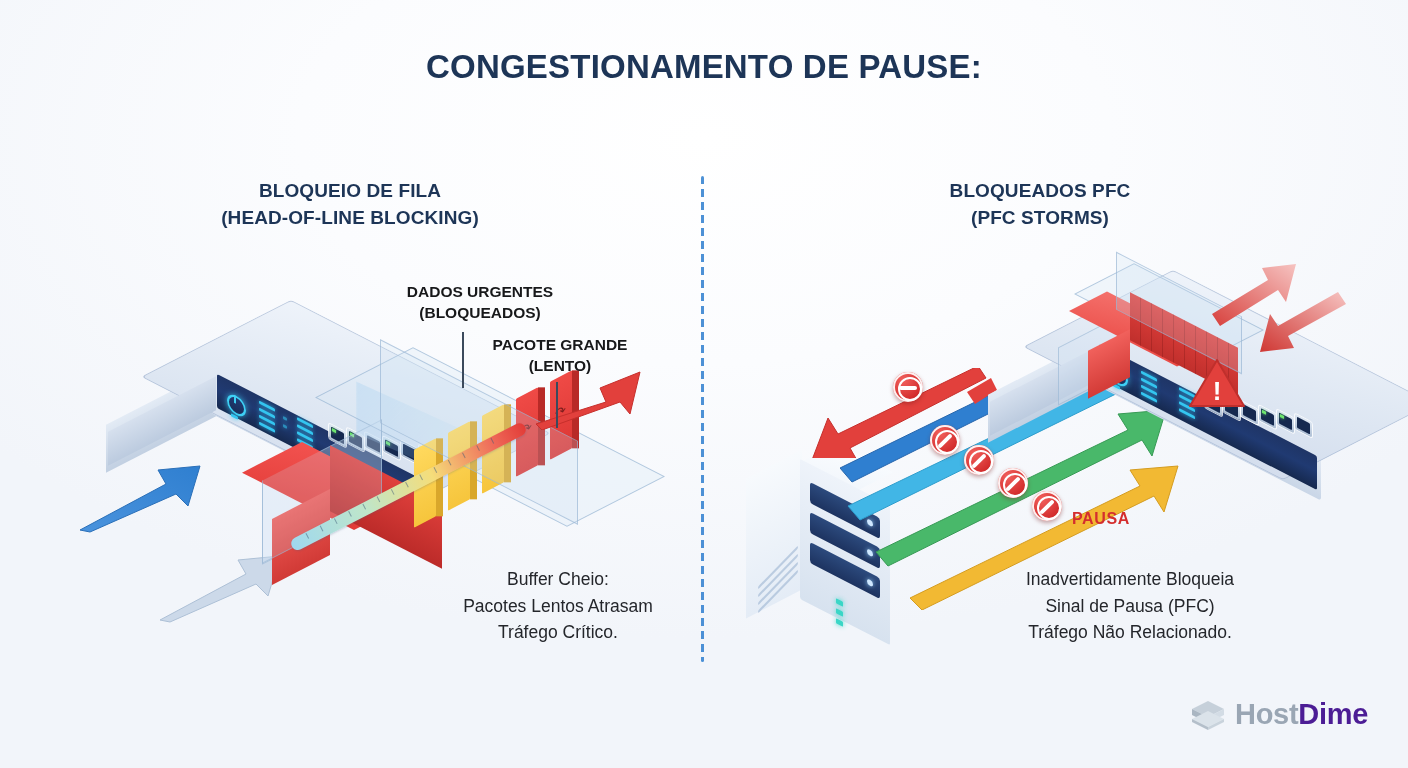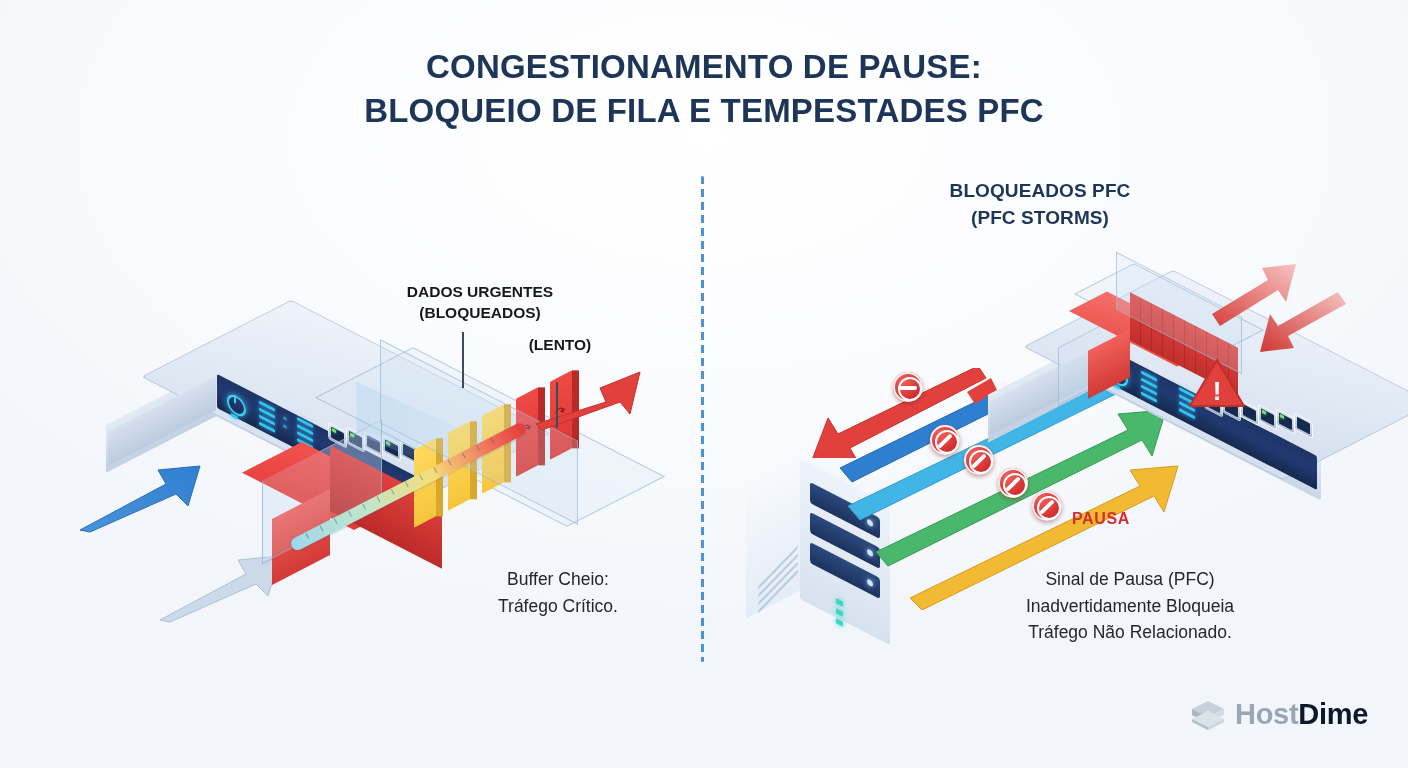--- a/index.html
+++ b/index.html
@@ -50,21 +50,21 @@
 
   
   .caption{font-size:17.5px;color:#24262b;line-height:1.52;text-align:center;}
   #caption-left{left:368px;width:380px;top:566px;}
   #caption-right{left:900px;width:460px;top:566px;}
 
   
   #logo{left:1190px;top:698px;display:flex;align-items:center;gap:9px;}
   #logo .word{font-size:29px;font-weight:bold;letter-spacing:-.3px;}
   #logo .w-host{color:#9aa6b4;}
-  #logo .w-dime{color:#0f172a;font-weight:bold;}
+  #logo .w-dime{color:#4c1d95;font-weight:bold;}
 
   
   #left-switch{left:98px;top:330px;width:330px;height:200px;}
   .sw-top{
     position:absolute;width:260px;height:150px;left:0;top:0;
     background:linear-gradient(160deg,#eef3fa 0%,#dde6f2 60%,#d3dded 100%);
     transform:matrix(1,.513,-1,.513,118,0);
     border-radius:4px;
     box-shadow:0 0 0 1px rgba(150,170,200,.55) inset;
   }
@@ -223,25 +223,28 @@
   #out-arrows{left:1210px;top:262px;width:190px;height:130px;}
   #left-red-arrow{left:965px;top:370px;width:40px;height:40px;}
 </style>
 </head>
 <body>
 
 <div class="stage">
 
   <div class="abs" id="main-title">
     <span>CONGESTIONAMENTO DE PAUSE:</span>
-    <span class="l2">BLOQUEIO DE FILA E TEMPESTADES PFC</span>
   </div>
 
   <div class="abs" id="divider"></div>
 
+  <div class="abs panel-title" id="left-panel-title">
+    <div>BLOQUEIO DE FILA</div>
+    <div>(HEAD-OF-LINE BLOCKING)</div>
+  </div>
 
   <div class="abs panel-title" id="right-panel-title">
     <div>BLOQUEADOS PFC</div>
     <div>(PFC STORMS)</div>
   </div>
 
   <svg class="abs" id="arrow-in-blue" viewBox="0 0 128 72">
     <defs>
         <linearGradient id="gb" x1="0" y1="1" x2="1" y2="0">
       <stop offset="0" stop-color="#4a93dd"></stop>
@@ -348,25 +351,27 @@
   </svg>
 
   <div class="abs leader" id="leader-urgent"></div>
   <div class="abs leader" id="leader-bigpkt"></div>
 
   <div class="abs callout" id="label-urgent">
     <div>DADOS URGENTES</div>
     <div>(BLOQUEADOS)</div>
   </div>
   <div class="abs callout" id="label-bigpkt">
+    <div>PACOTE GRANDE</div>
     <div>(LENTO)</div>
   </div>
 
   <div class="abs caption" id="caption-left">
     <div>Buffer Cheio:</div>
+    <div>Pacotes Lentos Atrasam</div>
     <div>Tráfego Crítico.</div>
   </div>
 
   <div class="abs" id="server">
     <div class="srv-top"></div>
     <div class="srv-side">
       <div class="vent" style="top:104px;"></div>
         <div class="vent" style="top:112px;"></div>
       <div class="vent" style="top:120px;"></div>
         <div class="vent" style="top:128px;"></div>
@@ -494,22 +499,22 @@
     <span class="ring"></span>
       <span class="slash"></span>
   </div>
 
   <div class="abs callout" id="label-pause-frame">
   </div>
 
   <div class="abs" id="pausa-word">PAUSA</div>
 
   <div class="abs caption" id="caption-right">
+    <div>Inadvertidamente Bloqueia</div>
     <div>Sinal de Pausa (PFC)</div>
-    <div>Inadvertidamente Bloqueia</div>
     <div>Tráfego Não Relacionado.</div>
   </div>
 
   <div class="abs" id="logo">
     <svg width="36" height="32" viewBox="0 0 36 32">
       <path d="M18 2 L34 10 L18 18 L2 10 Z" fill="#c6d0da"></path>
       <path d="M2 10 L18 18 L18 24 L2 16 Z" fill="#aab6c2"></path>
       <path d="M34 10 L18 18 L18 24 L34 16 Z" fill="#d3dce5"></path>
       <path d="M18 12 L34 20 L18 28 L2 20 Z" fill="#dbe3ea"></path>
       <path d="M2 20 L18 28 L18 31 L2 23 Z" fill="#b4bfca"></path>

